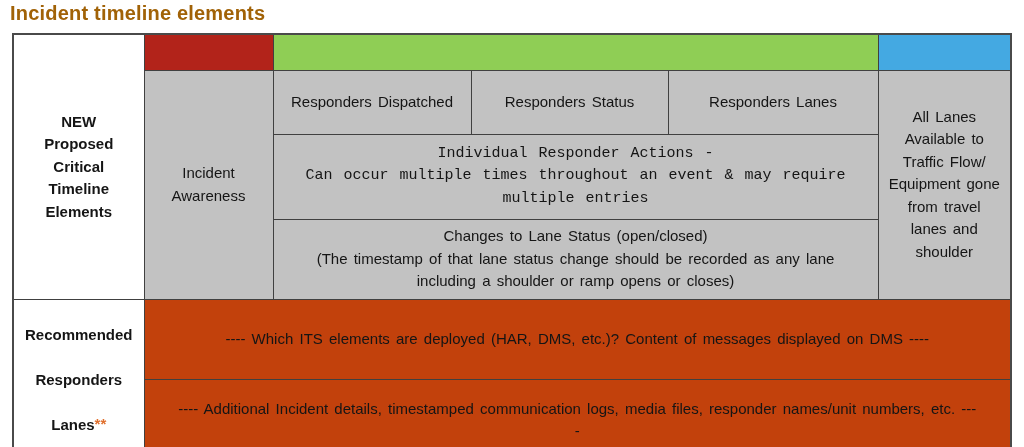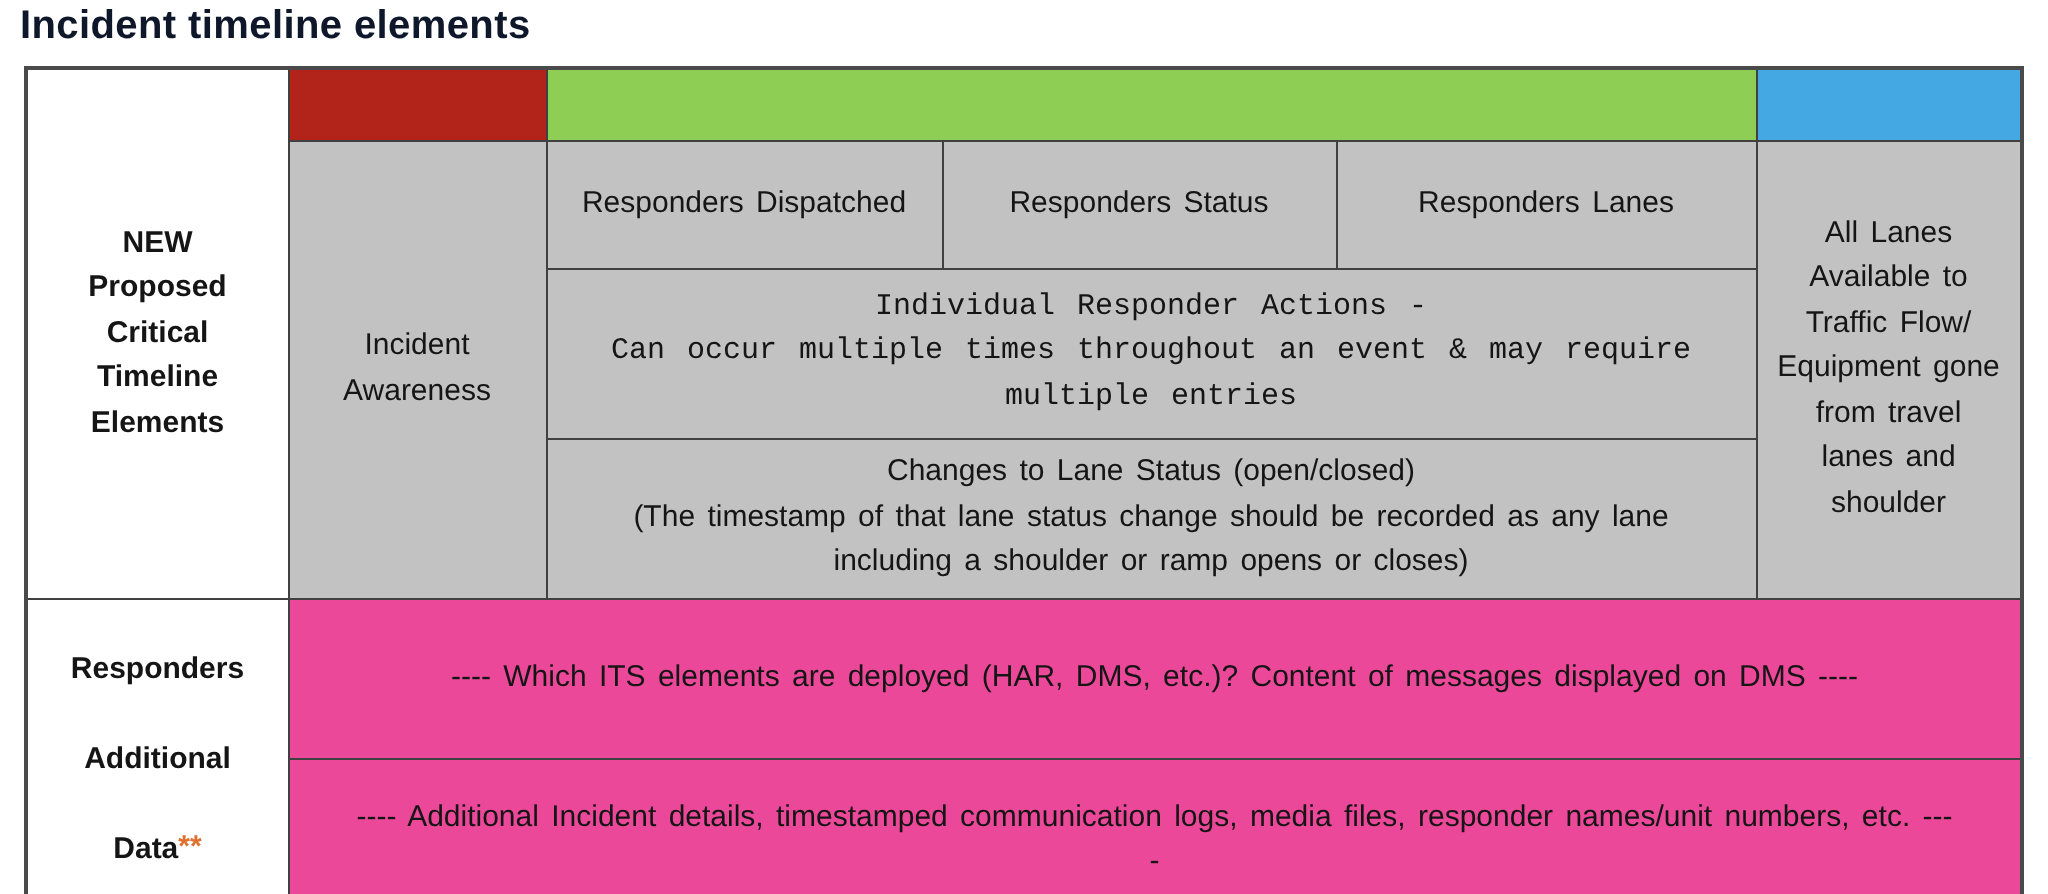--- a/index.html
+++ b/index.html
@@ -14,21 +14,21 @@
     font-family: "Liberation Sans", sans-serif;
     color: #151515;
   }
   .page-title {
     position: absolute;
     left: 10px;
     top: 2px;
     font-size: 20px;
     font-weight: 600;
     letter-spacing: 0.2px;
-    color: #0f172a;
+    color: #a16207;
   }
   table.timeline-table {
     position: absolute;
     left: 12px;
     top: 33px;
     width: 998px;
     border-collapse: collapse;
     table-layout: fixed;
     border: 2px solid #4a4a4a;
   }
@@ -37,21 +37,21 @@
     text-align: center;
     vertical-align: middle;
     font-size: 15px;
     line-height: 1.5;
     padding: 2px 6px;
     word-spacing: 2px;
     white-space: pre-line;
     overflow: hidden;
   }
   td.gray   { background: #c2c2c2; }
-  td.white  { background: #ec4899; }
+  td.white  { background: #c2410c; }
   td.band   { padding: 0; }
   td.label-cell {
     font-weight: bold;
     background: #ffffff;
     line-height: 1.55;
   }
   td.wide-leading { line-height: 1.8; font-family: Liberation Mono, monospace; }
   td.mid-leading  { line-height: 1.72; }
   .asterisks {
     font-weight: bold;
@@ -107,23 +107,23 @@
   </tr>
 
   <tr style="height:80px">
     <td class="gray mid-leading" colspan="3">Changes to Lane Status (open/closed)
 (The timestamp of that lane status change should be recorded as any lane
 including a shoulder or ramp opens or closes)</td>
   </tr>
 
   <tr style="height:63px">
     <td class="label-cell" rowspan="2">
+      <div>Recommended</div>
       <div>Responders</div>
-      <div>Additional</div>
-      <div><span>Data</span><span class="asterisks" style="color: rgb(224, 112, 46);">**</span></div>
+      <div><span>Lanes</span><span class="asterisks" style="color: rgb(224, 112, 46);">**</span></div>
     </td>
     <td class="white" colspan="5">---- Which ITS elements are deployed (HAR, DMS, etc.)? Content of messages displayed on DMS ----</td>
   </tr>
 
   <tr style="height:65px">
     <td class="white" colspan="5">---- Additional Incident details, timestamped communication logs, media files, responder names/unit numbers, etc. ---
 -</td>
   </tr>
 </tbody>
   </table>

